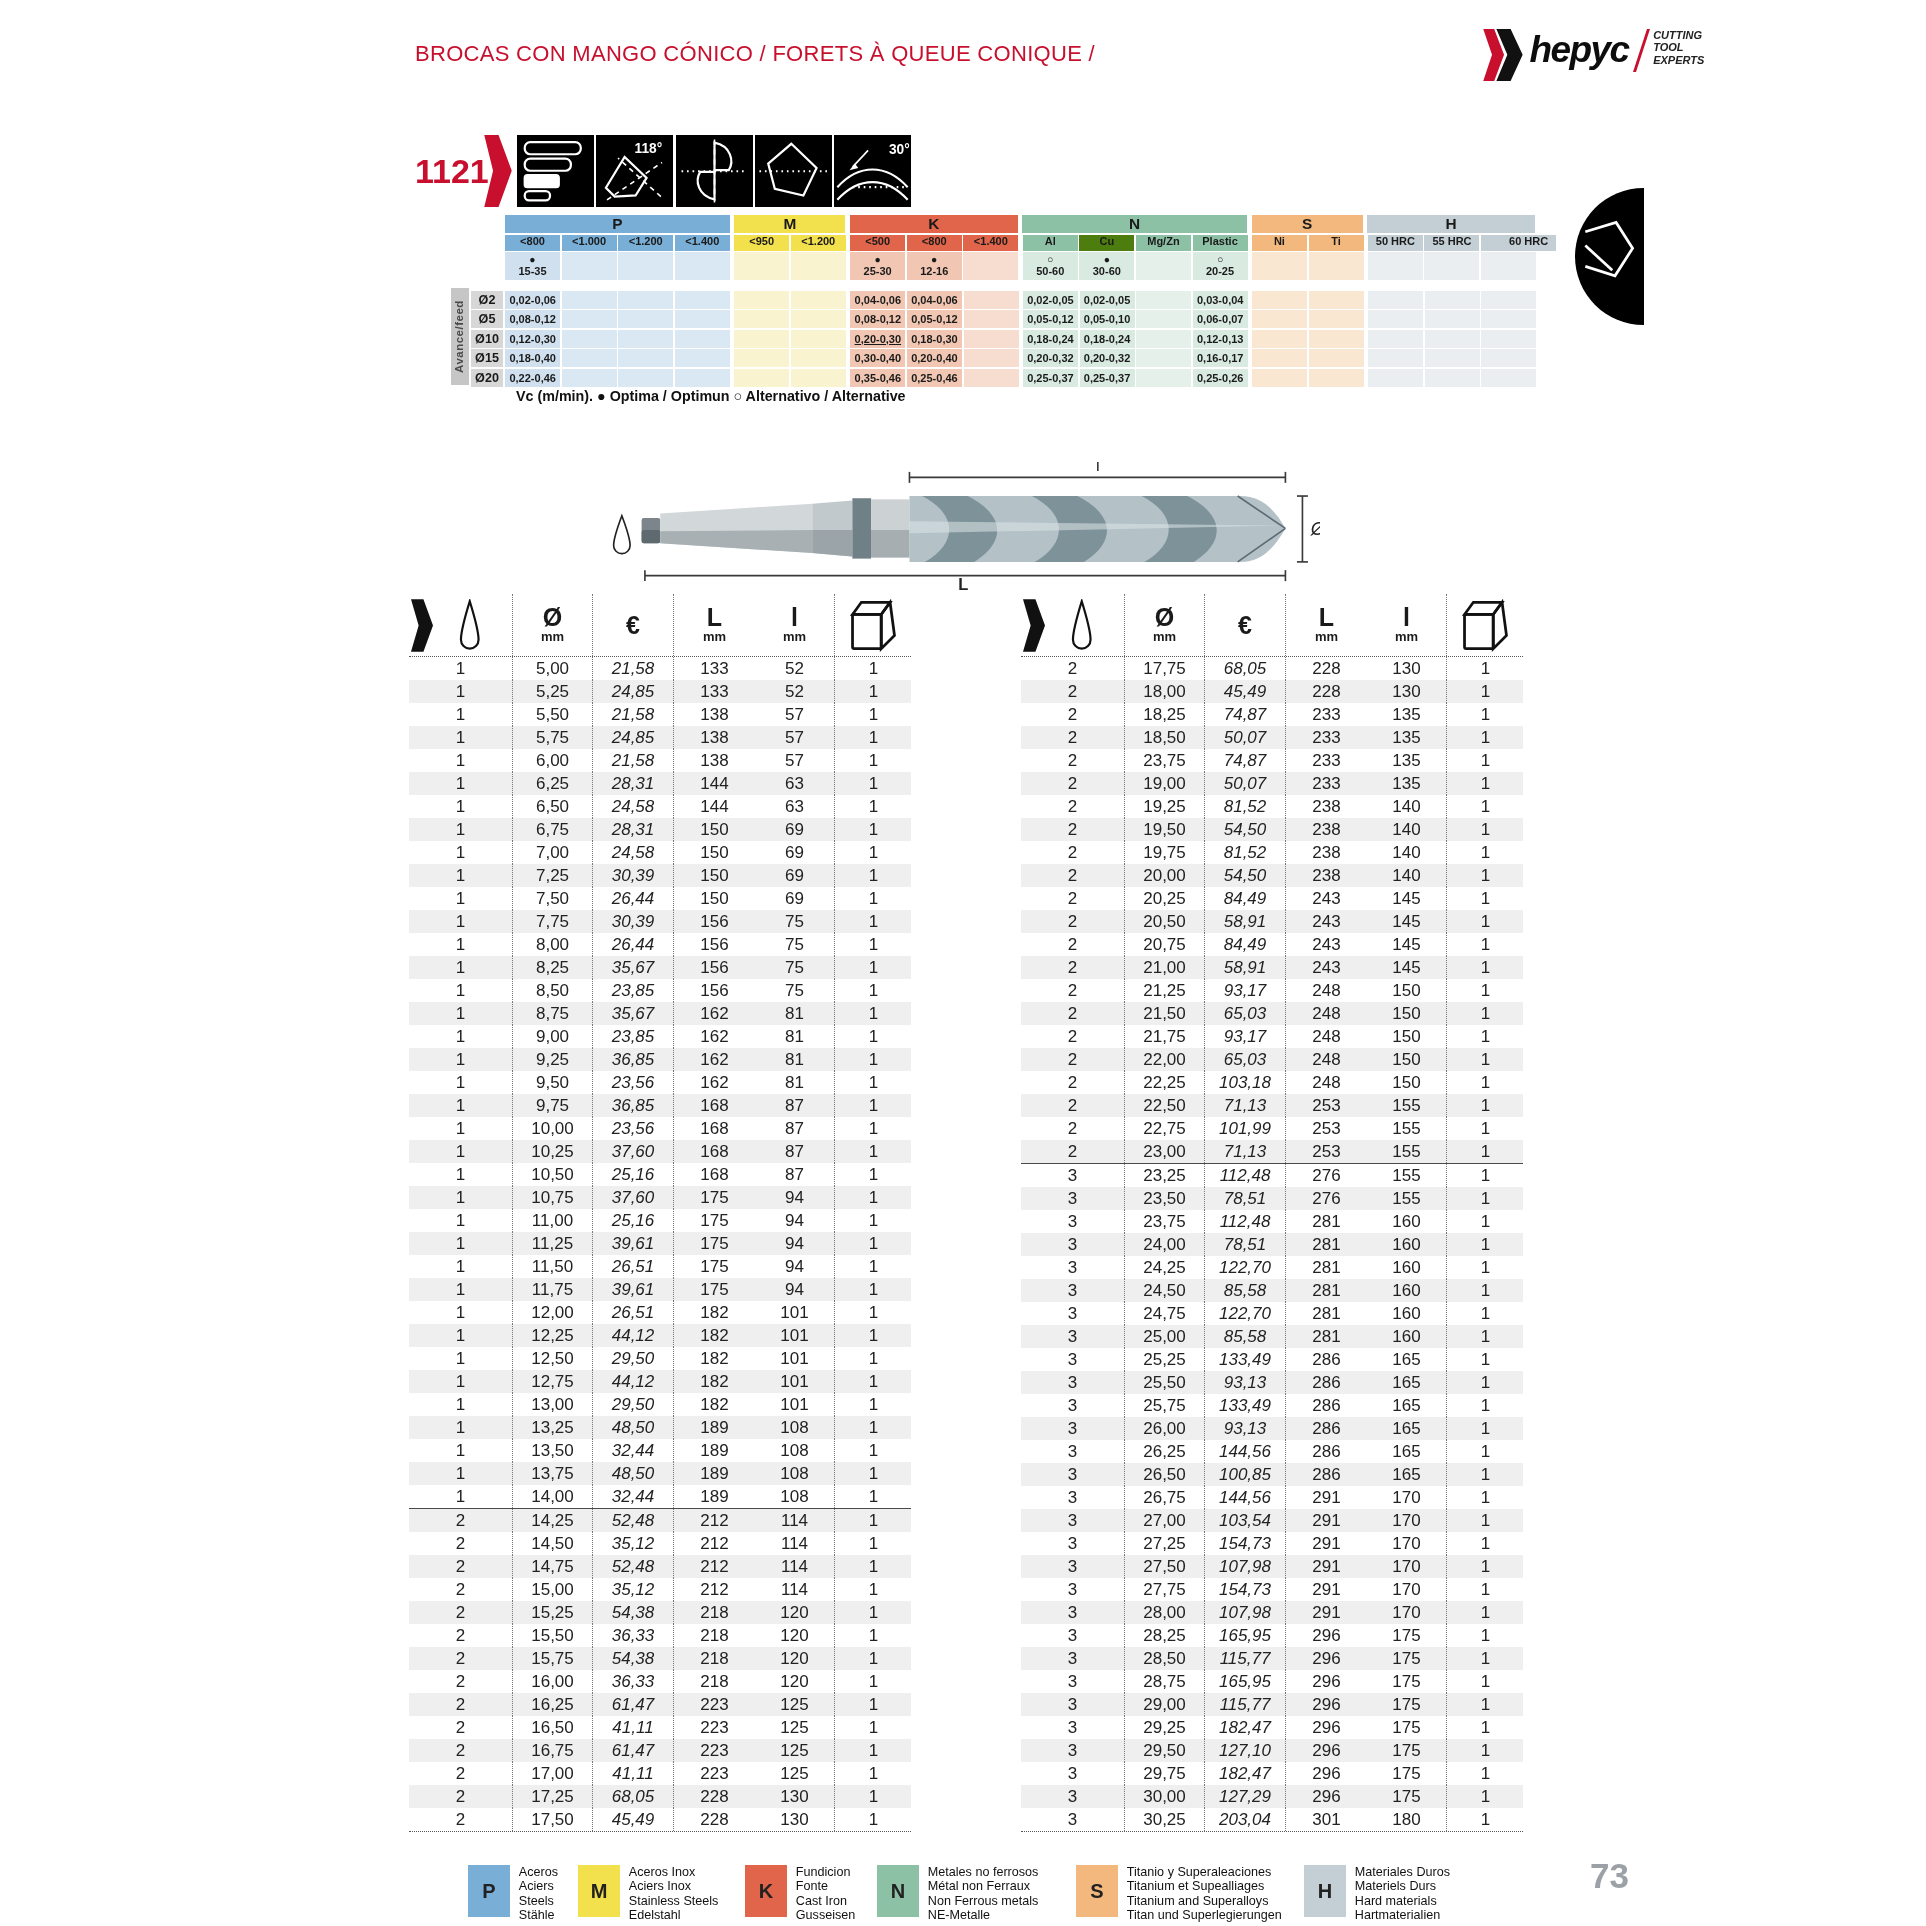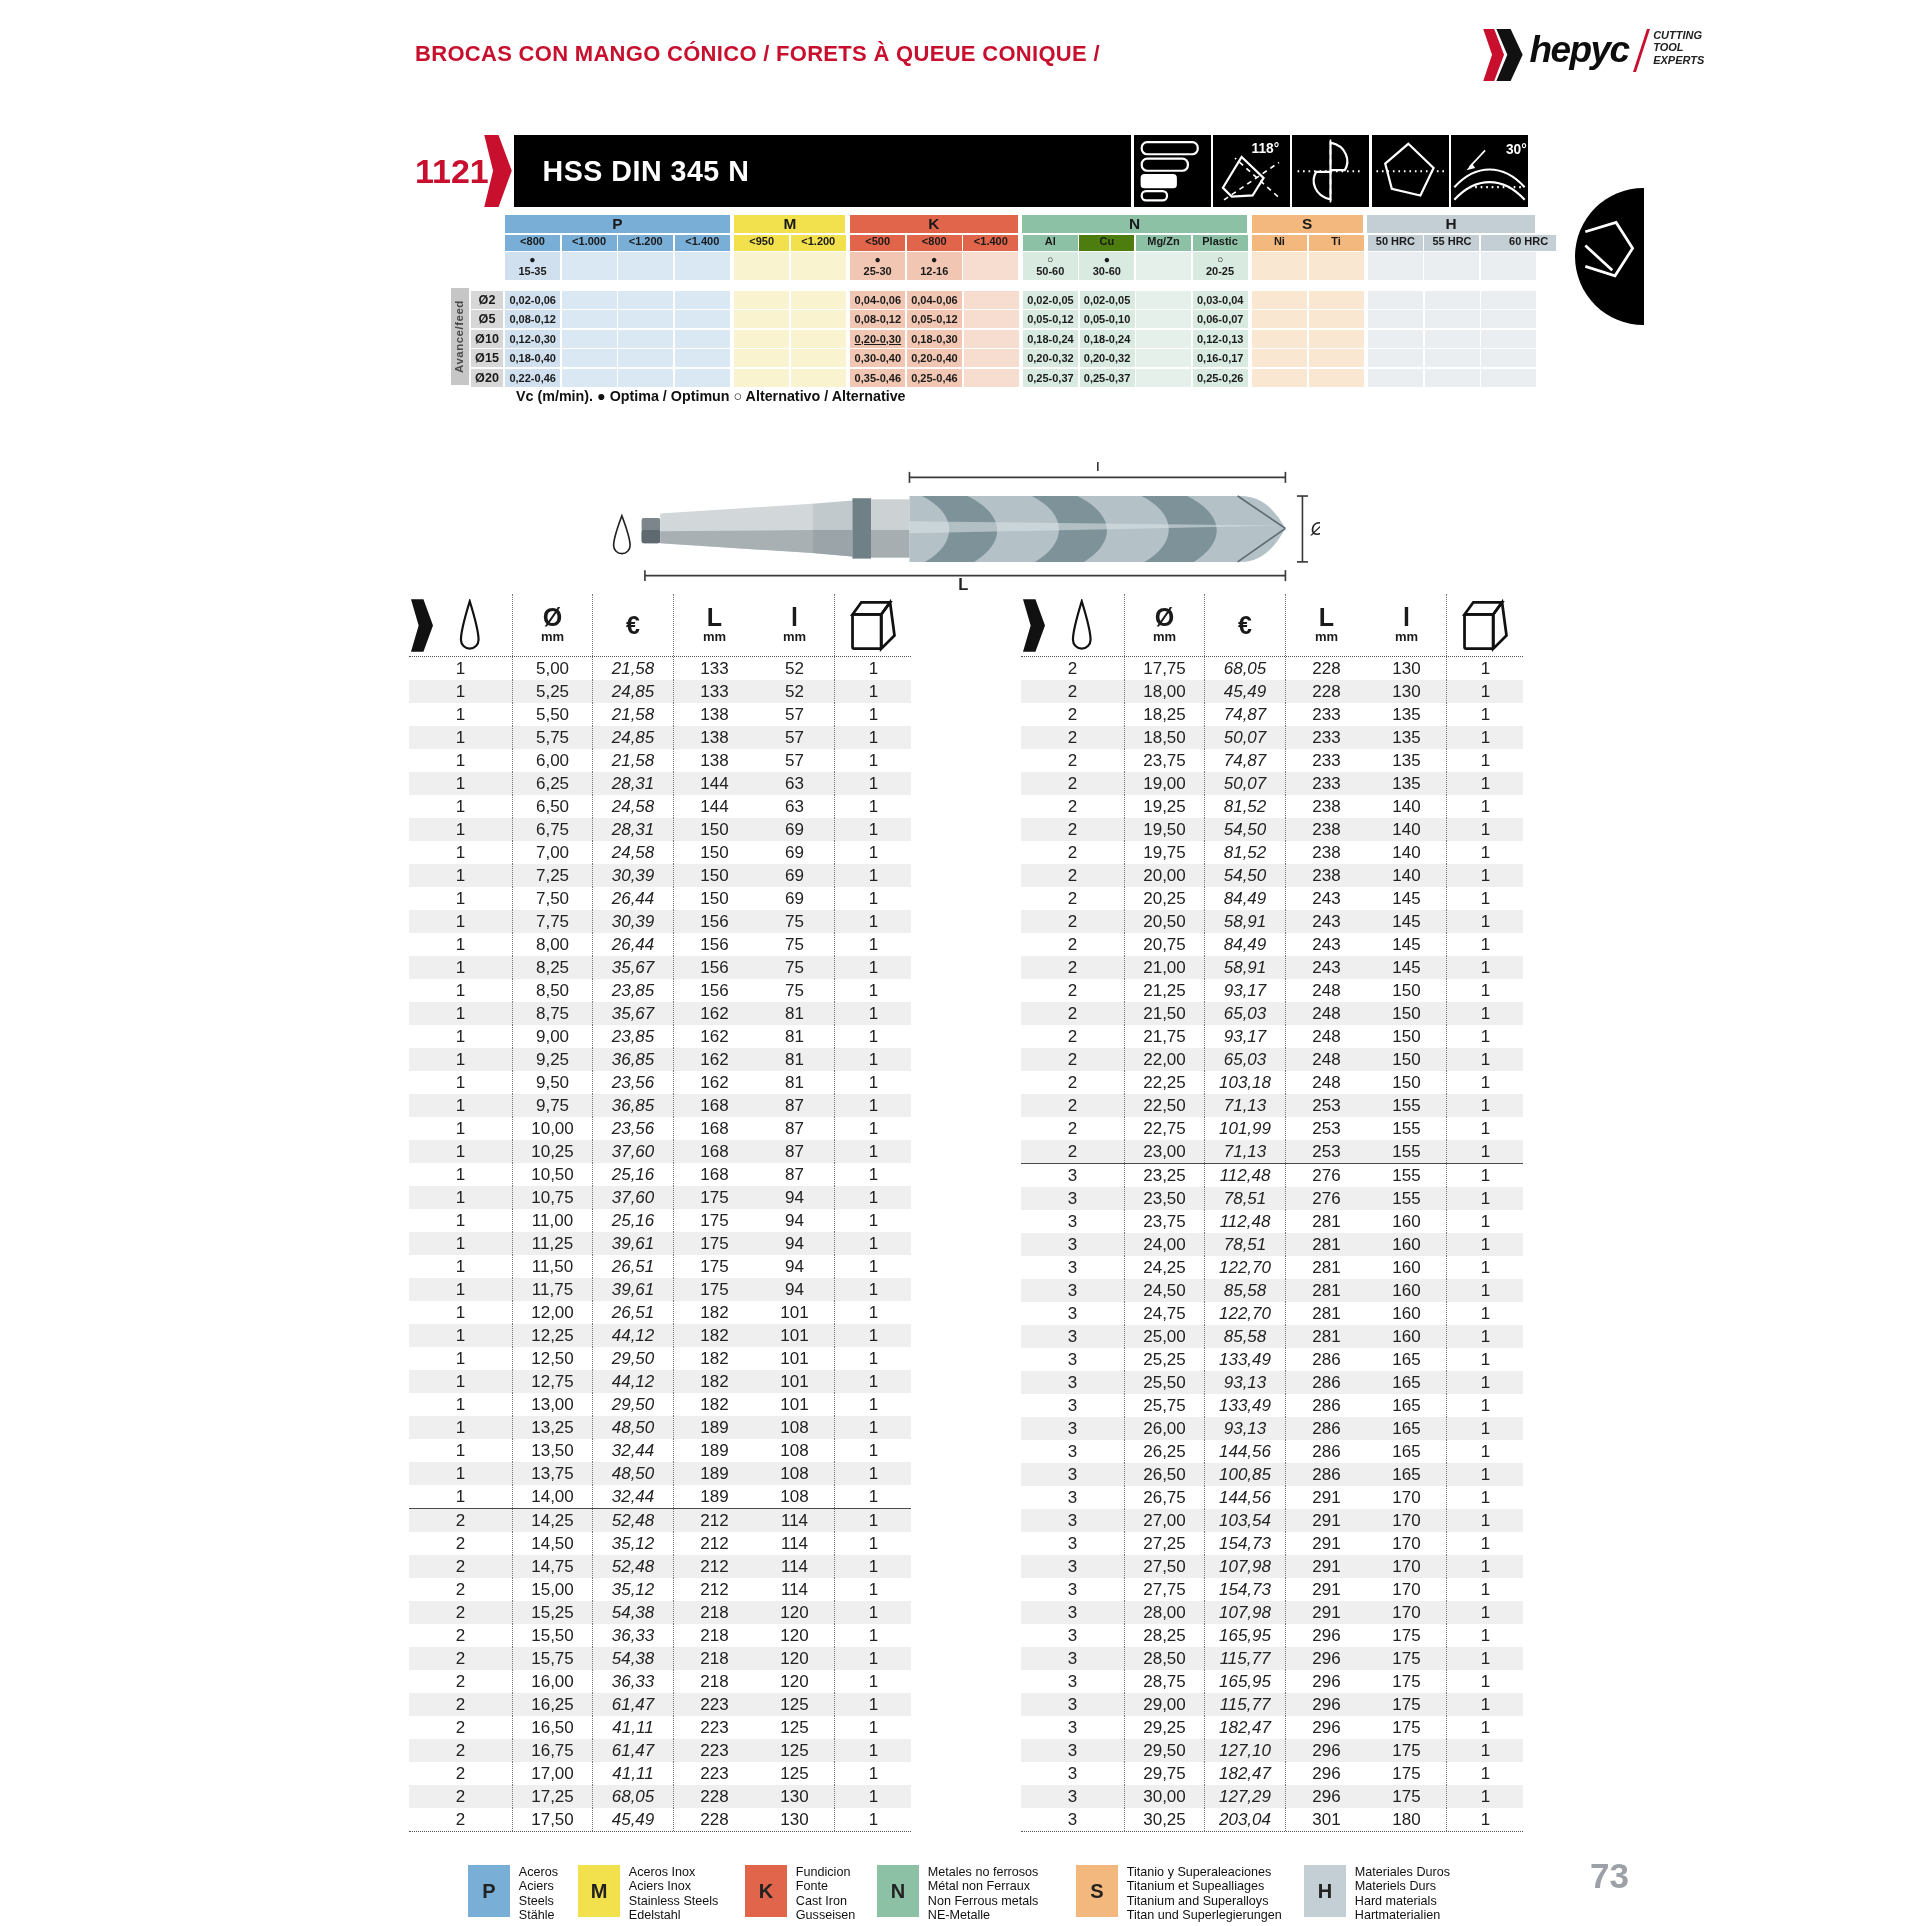--- a/index.html
+++ b/index.html
@@ -2,21 +2,21 @@
 <html style="font-size:8.8px"><head>
 <meta charset="utf-8">
 <style>
   html,body{margin:0;padding:0;}
   body{
     width:1926px;height:1926px;position:relative;background:#ffffff;
     font-family:"Liberation Sans", sans-serif;color:#1a1a1a;overflow:hidden;
   }
   
   .title-block{position:absolute;left:415px;top:40px;}
-  .title-line{color:#C8102E;font-size:22px;font-weight:700;line-height:28px;letter-spacing:0.3px;}
+  .title-line{color:#C8102E;font-size:22px;font-weight:400;line-height:28px;letter-spacing:0.3px;}
   .logo{position:absolute;left:1483px;top:28.6px;display:flex;align-items:flex-start;}
   .logo-word{font-size:37px;font-weight:800;font-style:italic;letter-spacing:-1.6px;color:#0d0d0d;margin-left:5.5px;}
   .logo-slash{width:2.7px;height:43px;background:#C8102E;transform:skewX(-18deg);margin:0 10px 0 12px;}
   .logo-tag{font-size:11px;line-height:12.6px;font-style:italic;font-weight:600;color:#222;}
   
   .product-bar{position:absolute;left:415px;top:135px;width:1115px;height:72px;display:flex;align-items:stretch;}
   .prod-code{width:67px;color:#C8102E;font-size:34px;font-weight:700;display:flex;align-items:center;}
   .prod-chevron{width:32px;height:72px;flex:none;}
   .prod-black-bar{width:618px;background:#000;color:#fff;display:flex;align-items:center;
     font-size:28.6px;font-weight:700;letter-spacing:0.5px;padding-left:28.6px;box-sizing:border-box;}
@@ -98,21 +98,20 @@
     <div>TOOL</div>
     <div>EXPERTS</div>
   </span>
 </div>
 
 <div class="product-bar">
   <div class="prod-code">1121</div>
   <svg class="prod-chevron" viewBox="0 0 58 131">
     <polygon points="4,0 30,0 54,65 30,131 4,131 20,65" fill="#C8102E"></polygon>
   </svg>
-  <div class="prod-black-bar">HSS DIN 345 N</div>
   <div class="tiles">
     <div class="tile">
       <svg viewBox="0 0 140 131" fill="none" stroke="#fff" stroke-width="4">
         <rect x="14" y="13" width="102" height="22" rx="10"></rect>
         <rect x="14" y="43" width="84" height="22" rx="10"></rect>
         <rect x="14" y="73" width="62" height="22" rx="5" fill="#fff"></rect>
         <rect x="14" y="102" width="46" height="17" rx="8"></rect>
       </svg>
     </div>
     <div class="tile">

